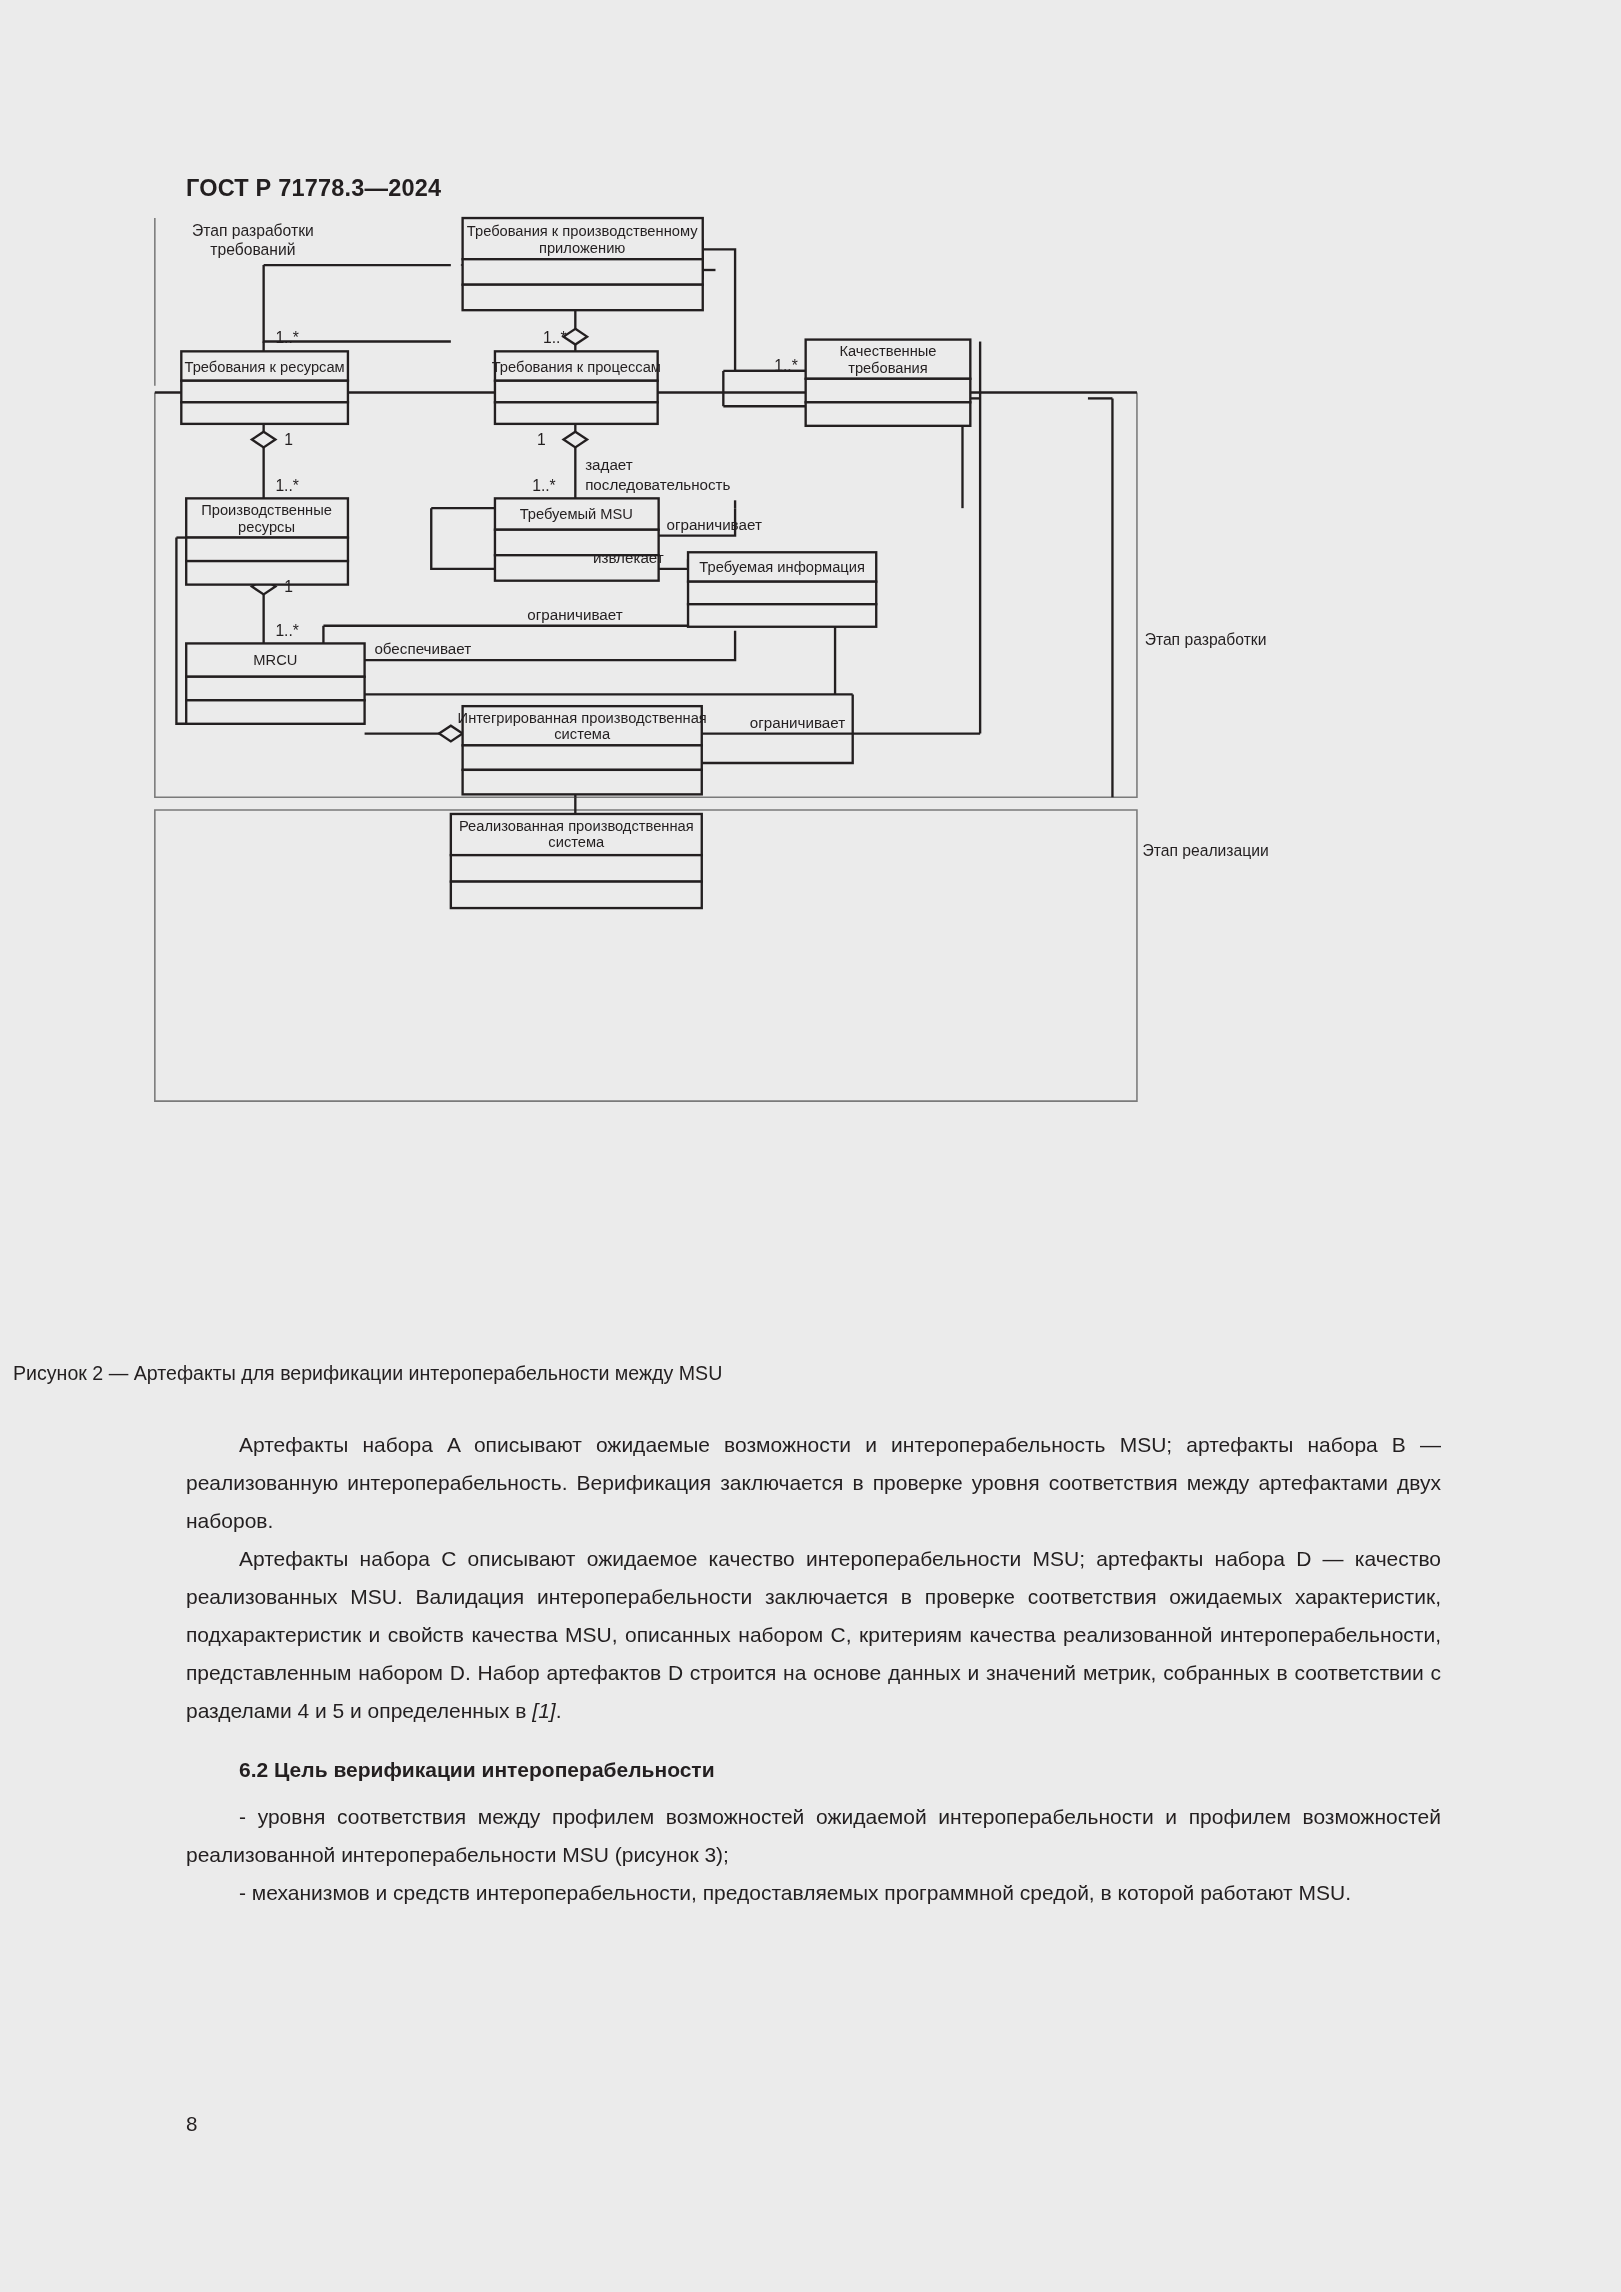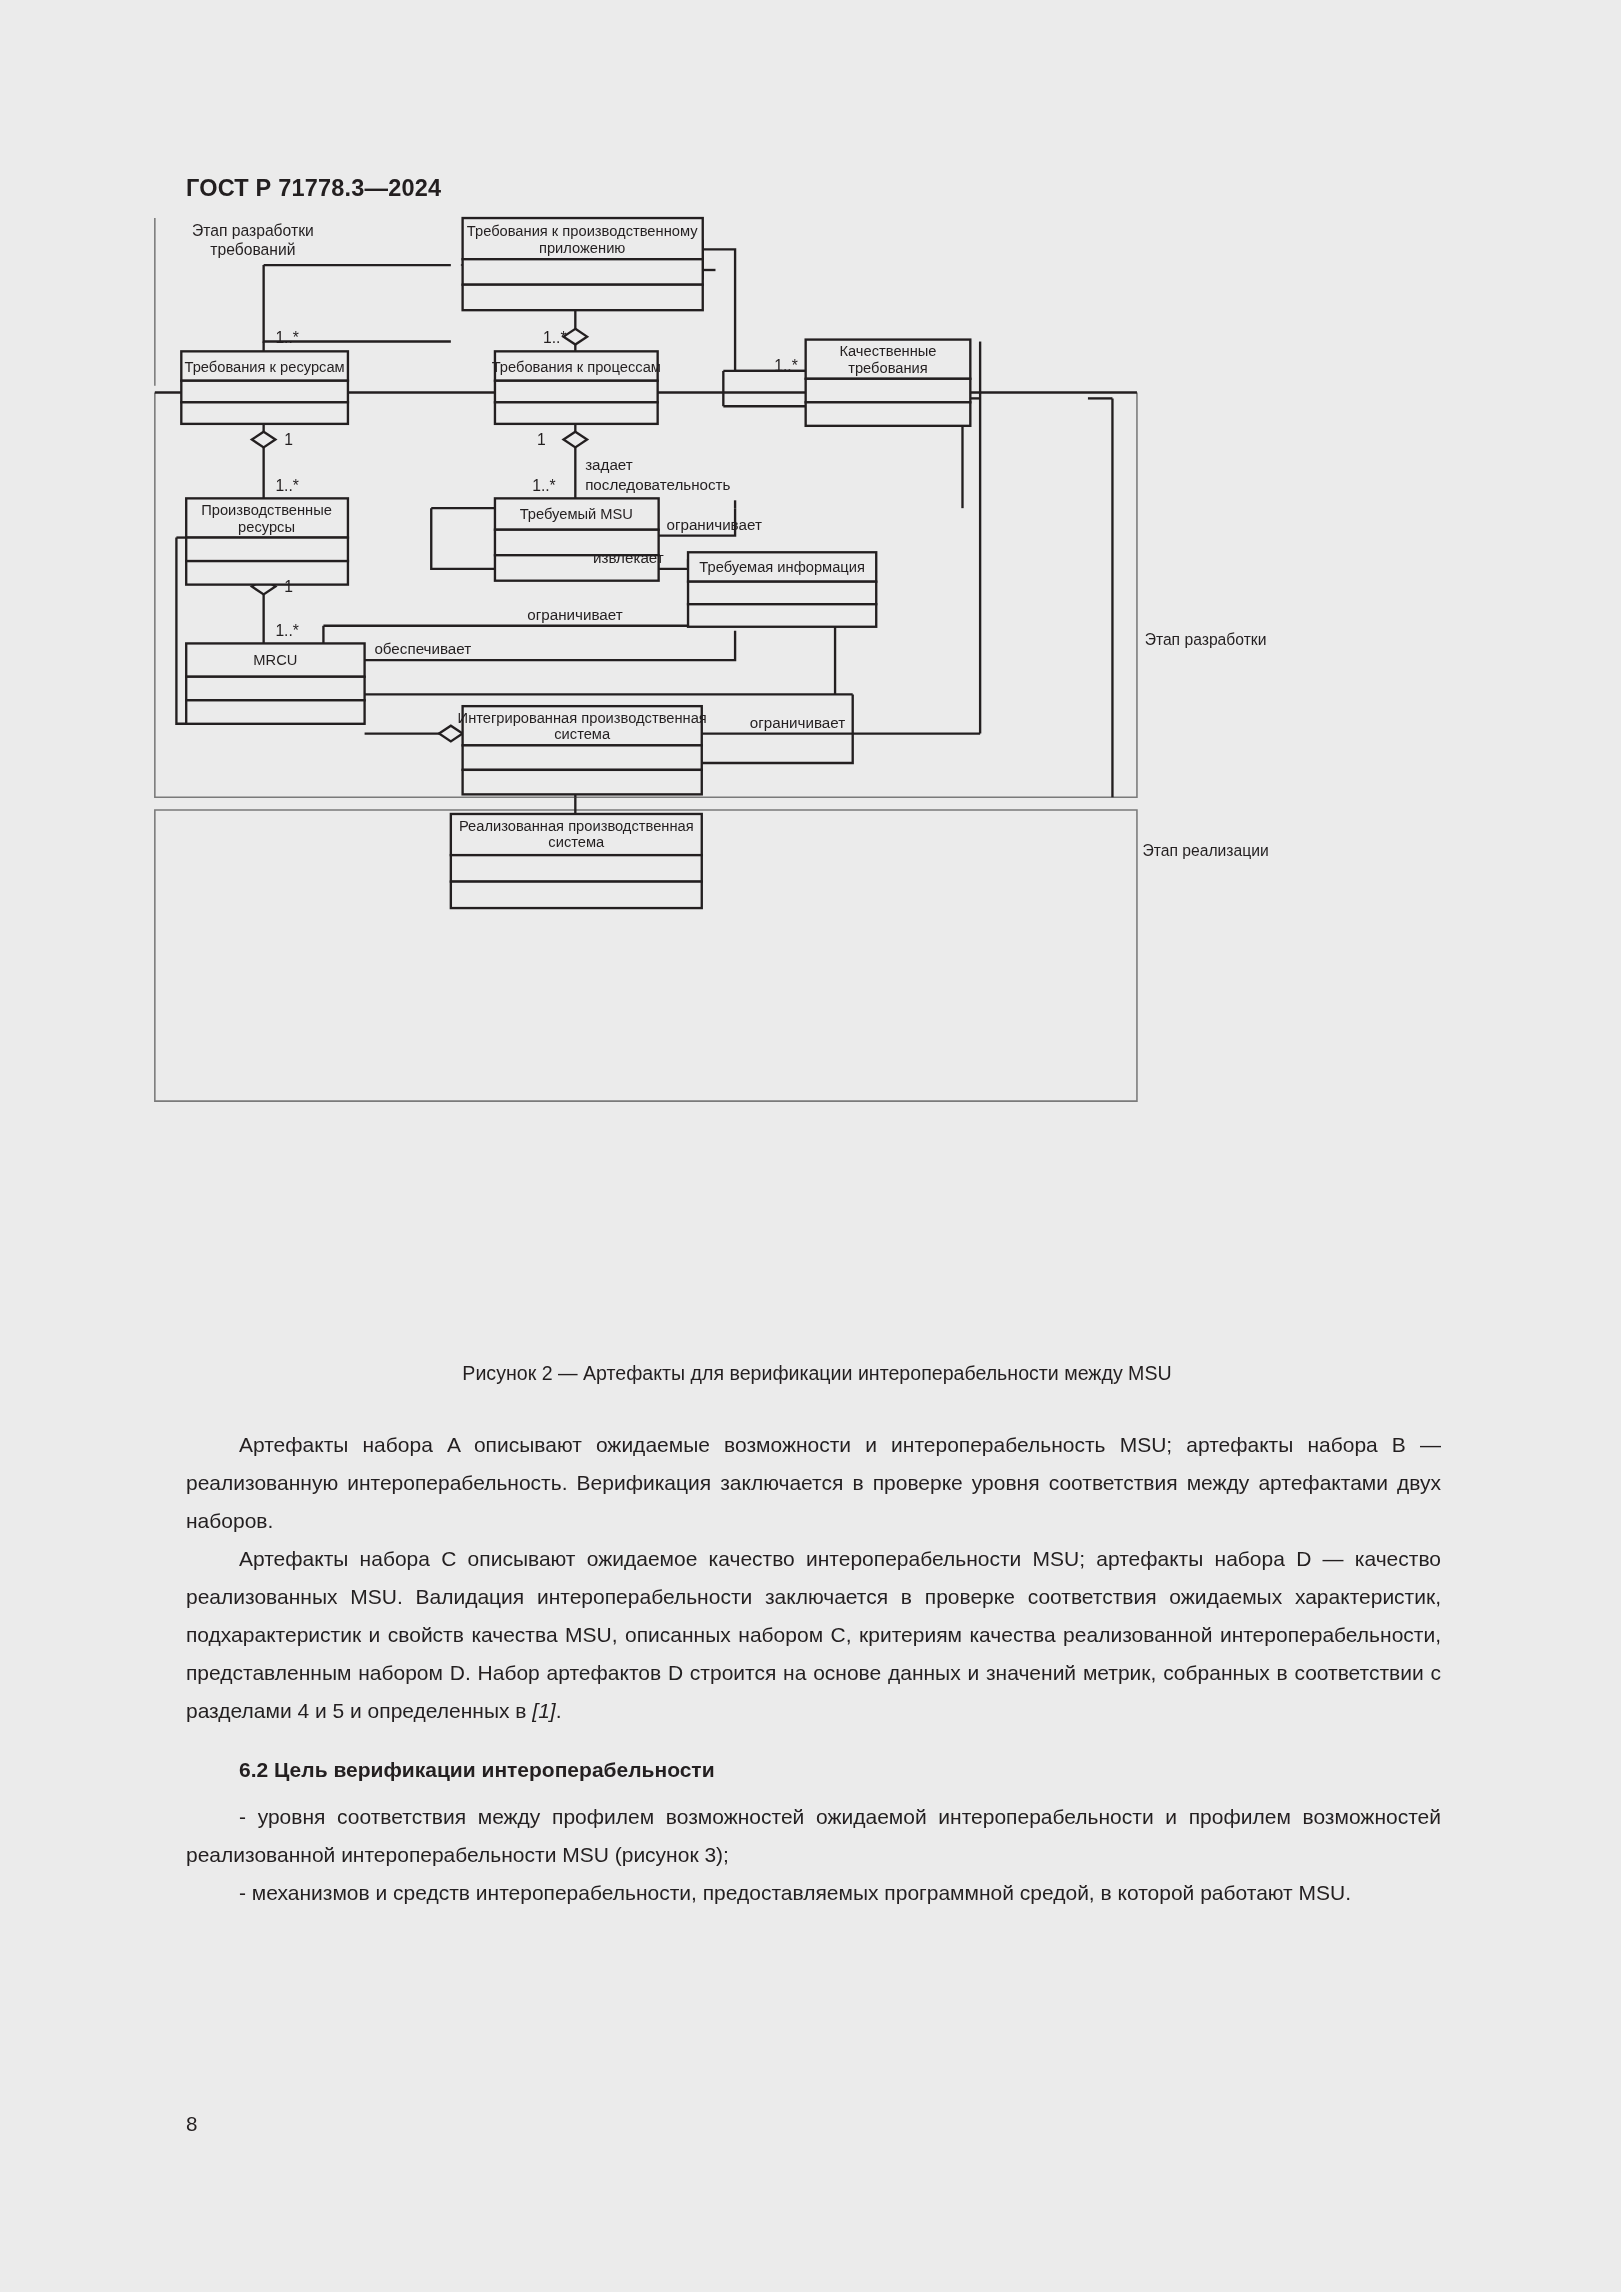--- a/index.html
+++ b/index.html
@@ -41,21 +41,21 @@
     width: 1333px;
     height: 1049px;
   }
   .figure svg { display: block; }
 
   .fig-caption {
     position: absolute;
     left: 13px;
     right: 0;
     top: 1362px;
-    text-align: center;
+    text-align: left;
     font-size: 19.6px;
   }
 
   
   .body-text {
     position: absolute;
     left: 186px;
     top: 1426px;
     width: 1255px;
     font-size: 21px;

